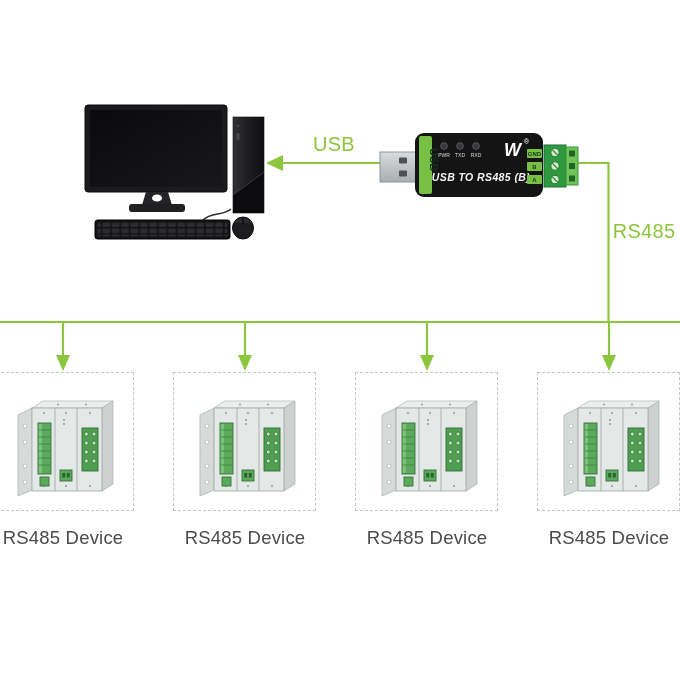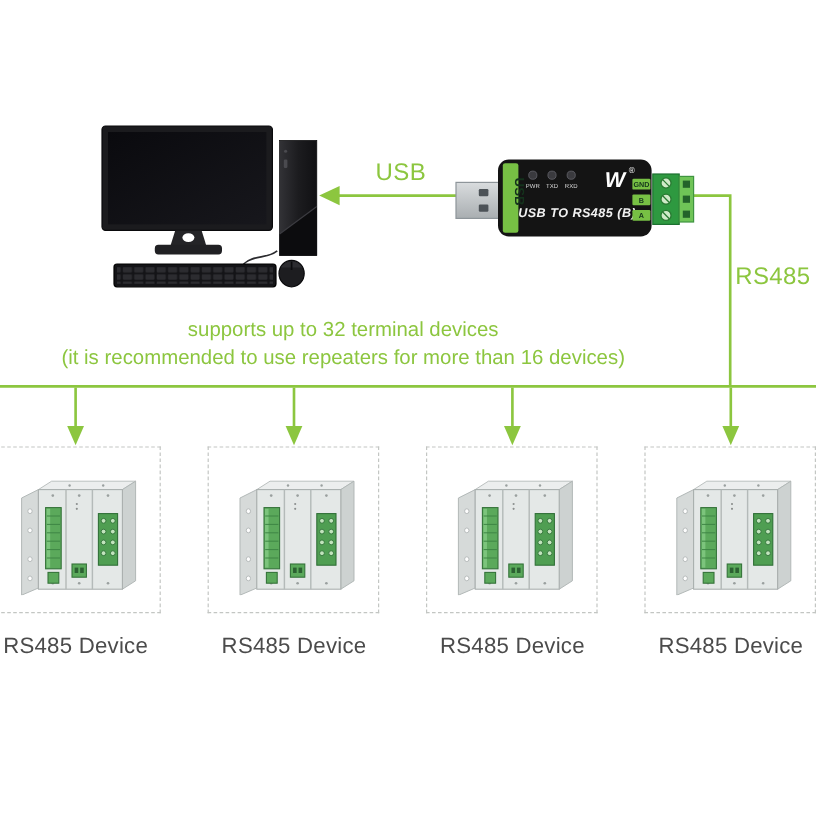--- a/index.html
+++ b/index.html
@@ -187,24 +187,20 @@
       <line x1="174.2" y1="58.7" x2="179.8" y2="64.3" stroke="#2a7a33" stroke-width="1.1"></line>
       <rect x="188" y="29" width="12" height="38" fill="#6fc457" stroke="#3f9440"></rect>
       <rect x="191" y="32.5" width="6" height="6" fill="#23632a"></rect>
       <rect x="191" y="45" width="6" height="6" fill="#23632a"></rect>
       <rect x="191" y="57.5" width="6" height="6" fill="#23632a"></rect>
     </g>
   </svg>
 
   <div class="abs green-label" style="left:604px;top:220px;width:80px">RS485</div>
 
-  <div class="note">
-    <div>supports up to 32 terminal devices</div>
-    <div>(it is recommended to use repeaters for more than 16 devices)</div>
-  </div>
 
   <div class="device-box" style="left:-9px">
     <svg class="abs" style="left:22px;top:25px" width="104" height="98" viewBox="0 0 104 98">
         <use href="#rs485-device-art"></use>
       </svg>
   </div>
   <div class="device-box" style="left:173px">
     <svg class="abs" style="left:22px;top:25px" width="104" height="98" viewBox="0 0 104 98">
         <use href="#rs485-device-art"></use>
       </svg>

